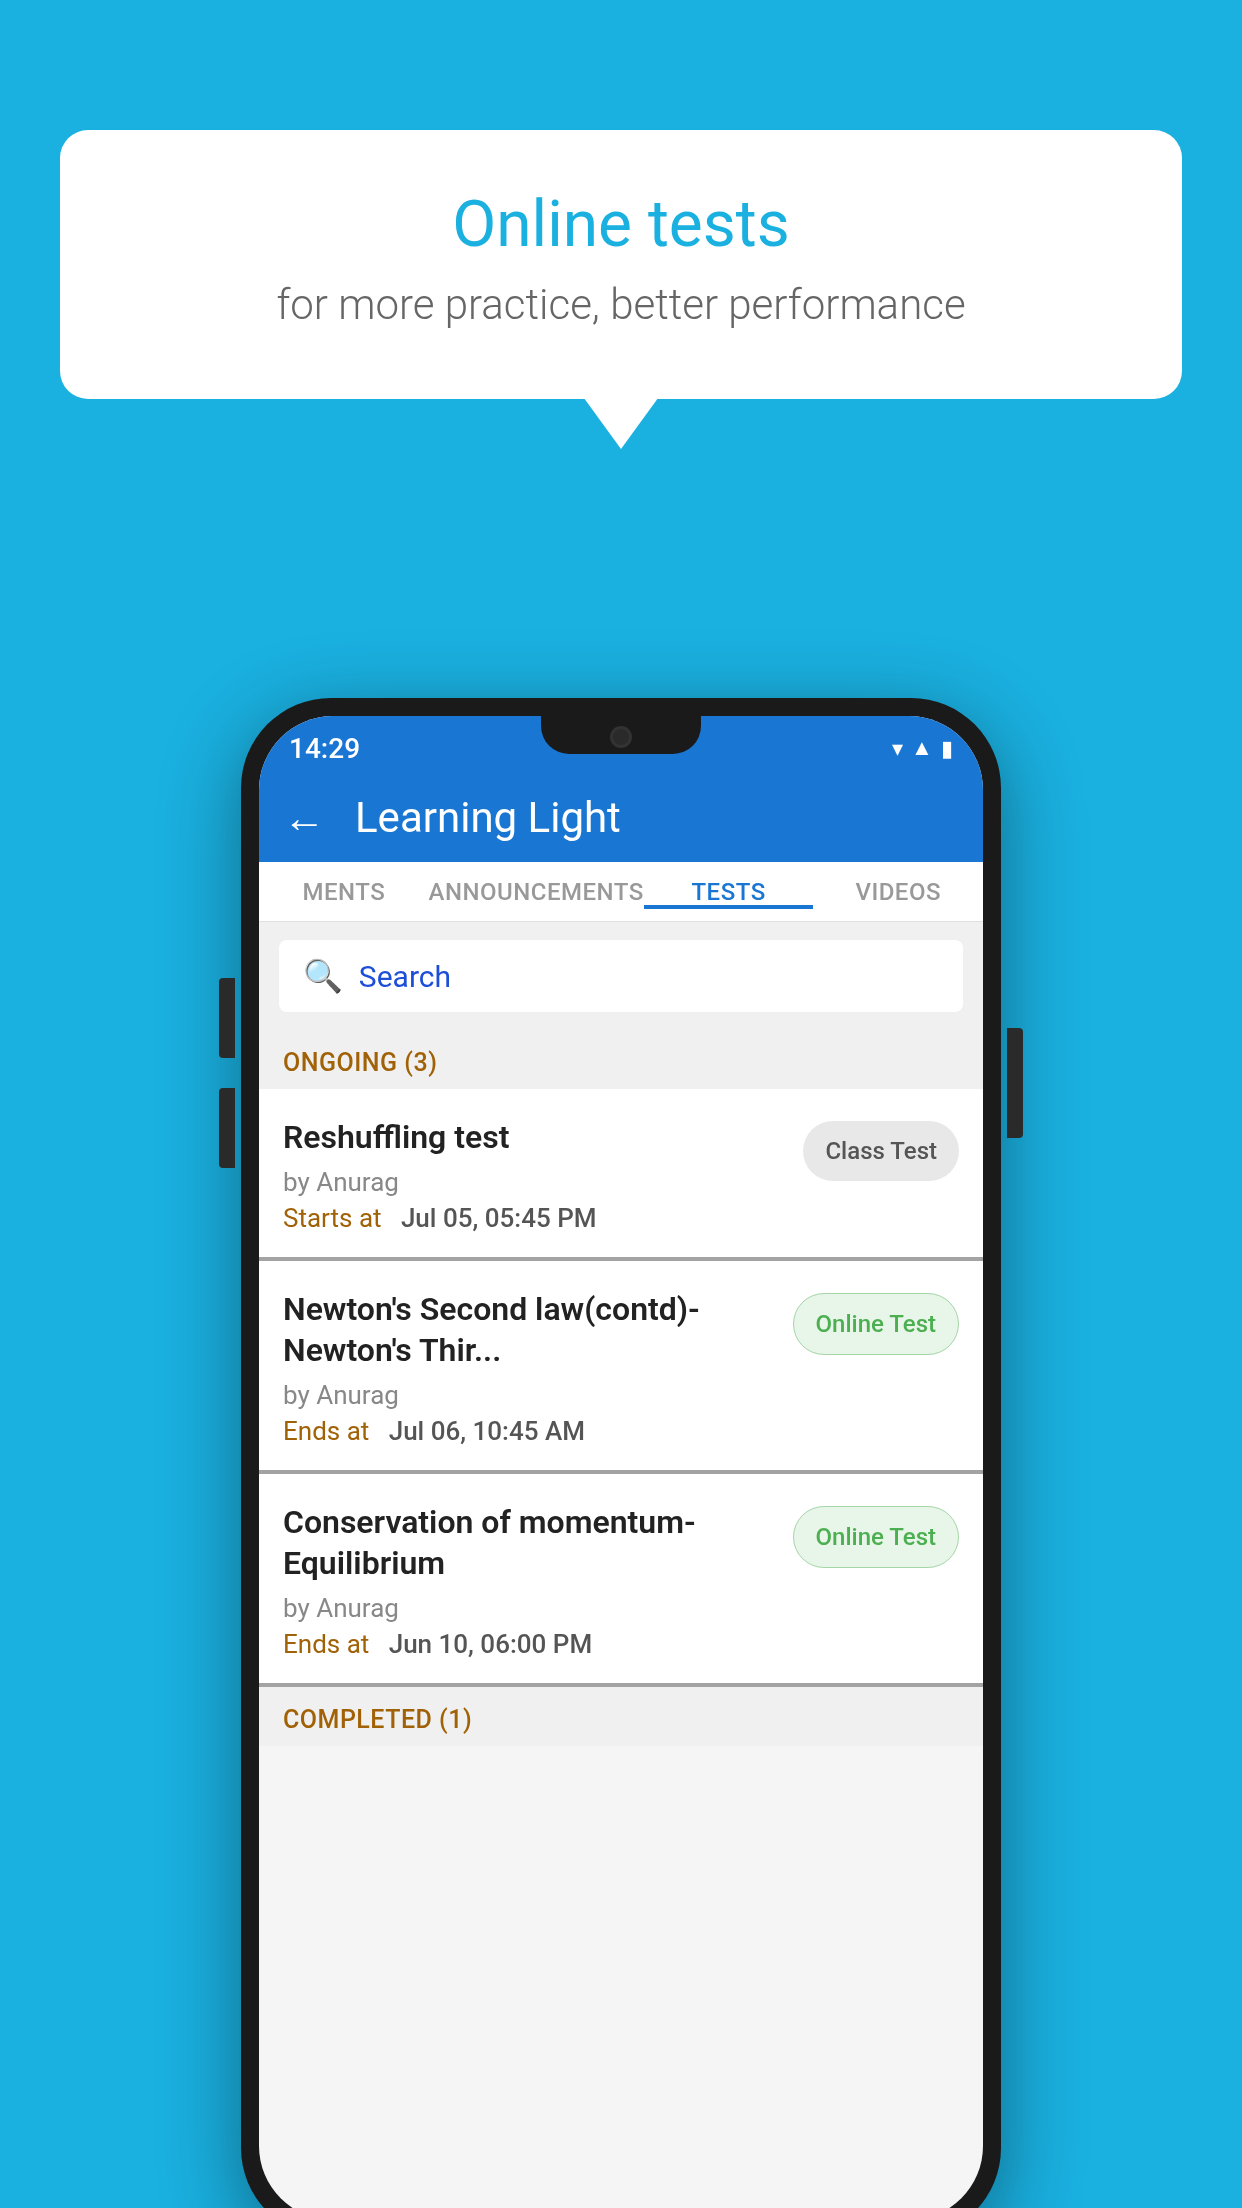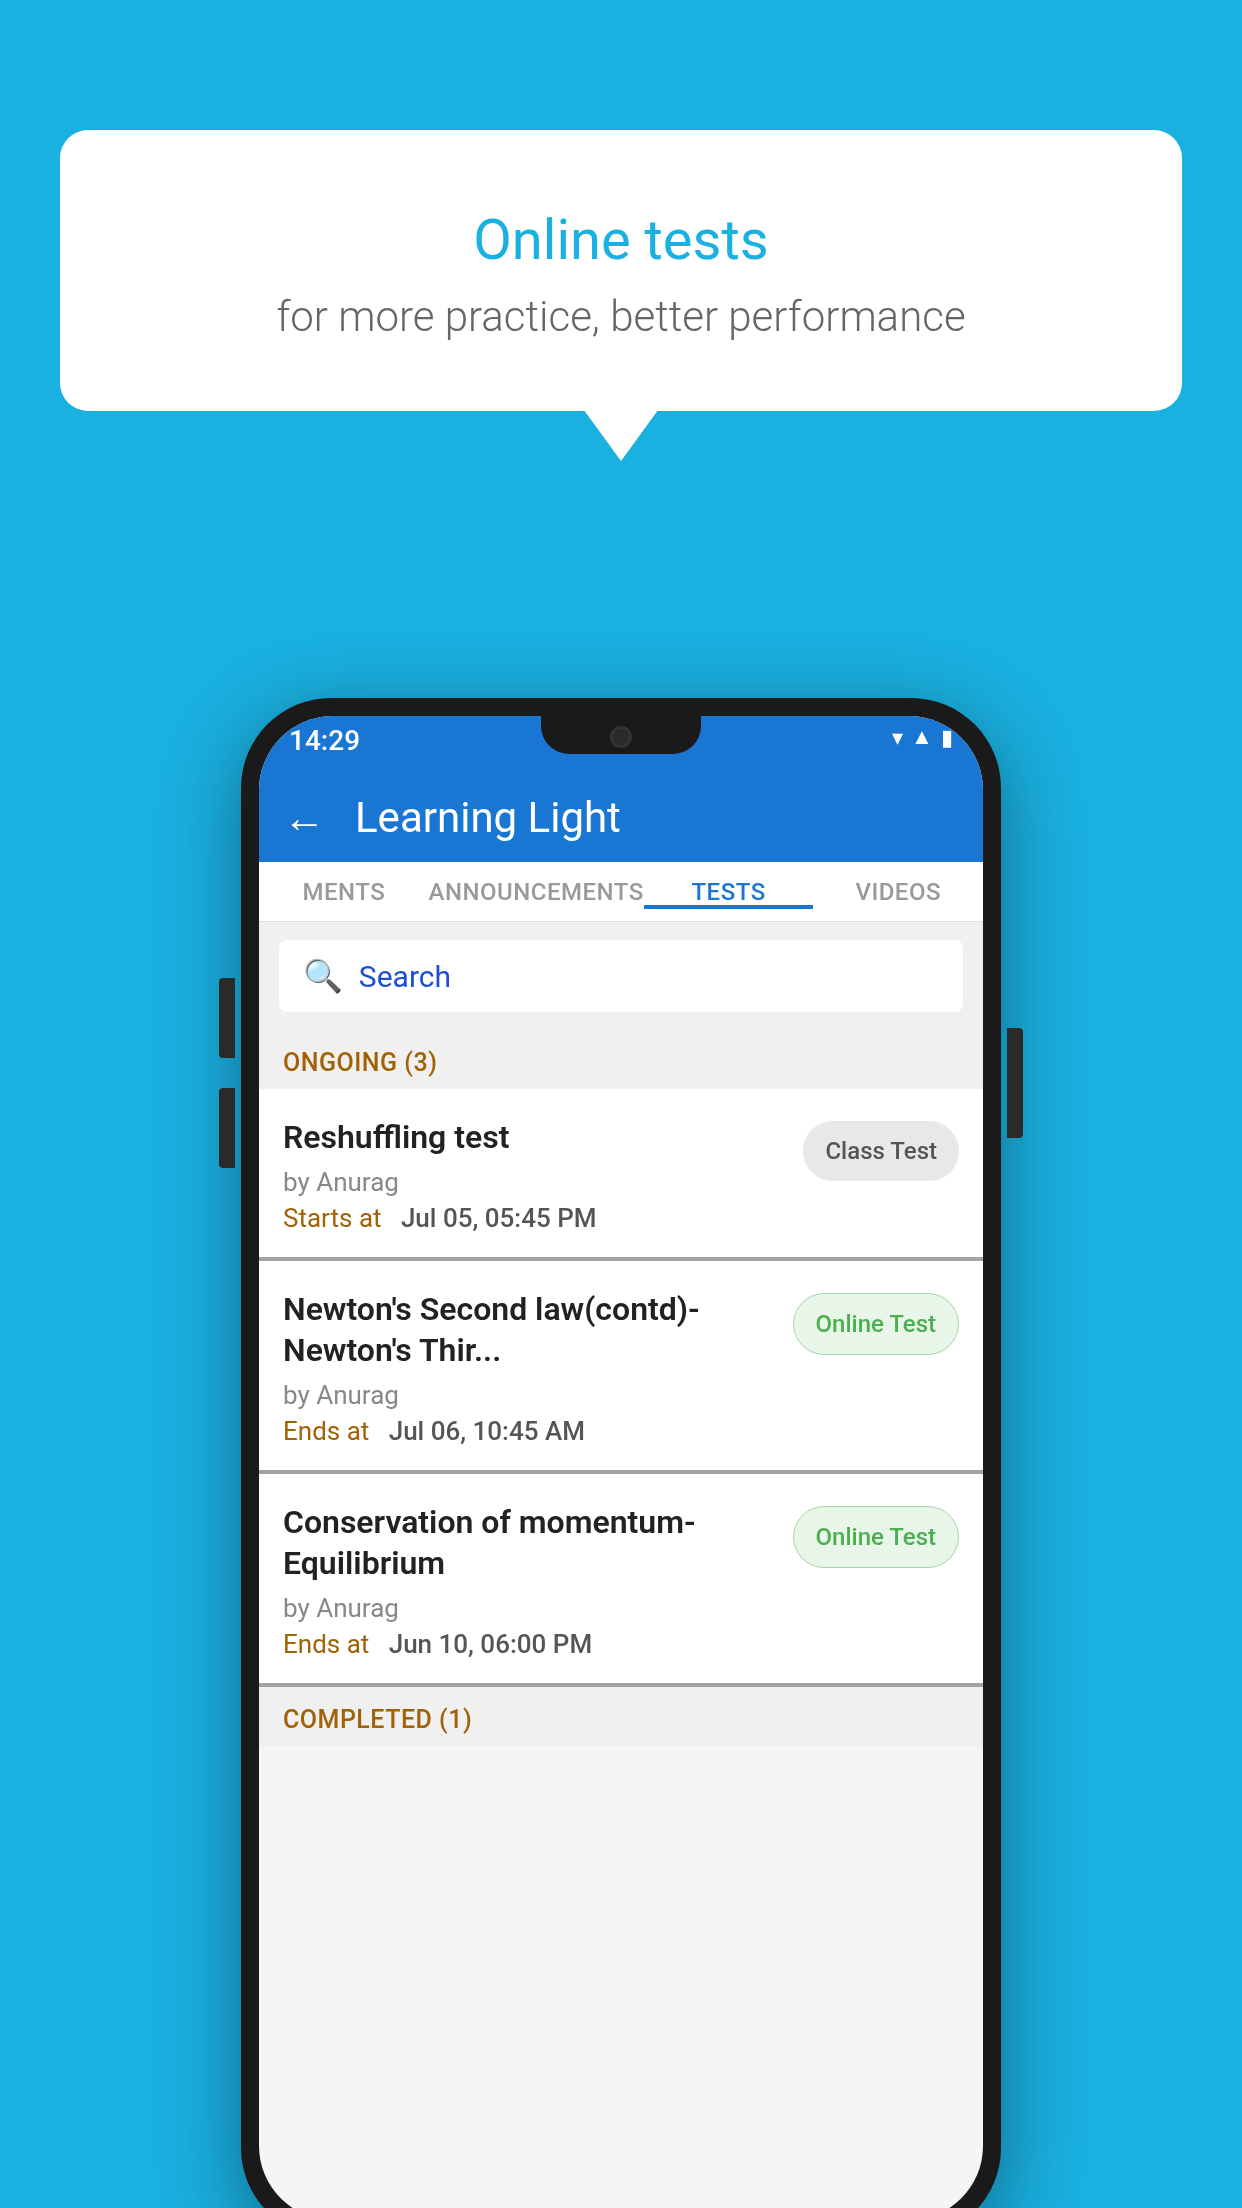--- a/index.html
+++ b/index.html
@@ -41,26 +41,25 @@
       left: 50%;
       transform: translateX(-50%);
       width: 0;
       height: 0;
       border-left: 40px solid transparent;
       border-right: 40px solid transparent;
       border-top: 55px solid white;
     }
 
     .bubble-title {
-      font-size: 56px;
+      font-size: 64px;
       font-weight: 400;
       color: #1ab0e0;
       line-height: 1.1;
       margin-bottom: 20px;
-      margin-top: 20px;
     }
 
     .bubble-subtitle {
       font-size: 42px;
       color: #666;
       font-weight: 300;
       margin-top: 20px;
     }
 
     
@@ -109,21 +108,21 @@
       background: #2a2a2a;
       border-radius: 50%;
       border: 3px solid #333;
     }
 
     
     .status-bar {
       background: #1976d2;
       height: 56px;
       display: flex;
-      align-items: flex-start;
+      align-items: center;
       justify-content: space-between;
       padding: 0 30px;
       padding-top: 8px;
     }
 
     .status-time {
       color: white;
       font-size: 28px;
       font-weight: 500;
     }

